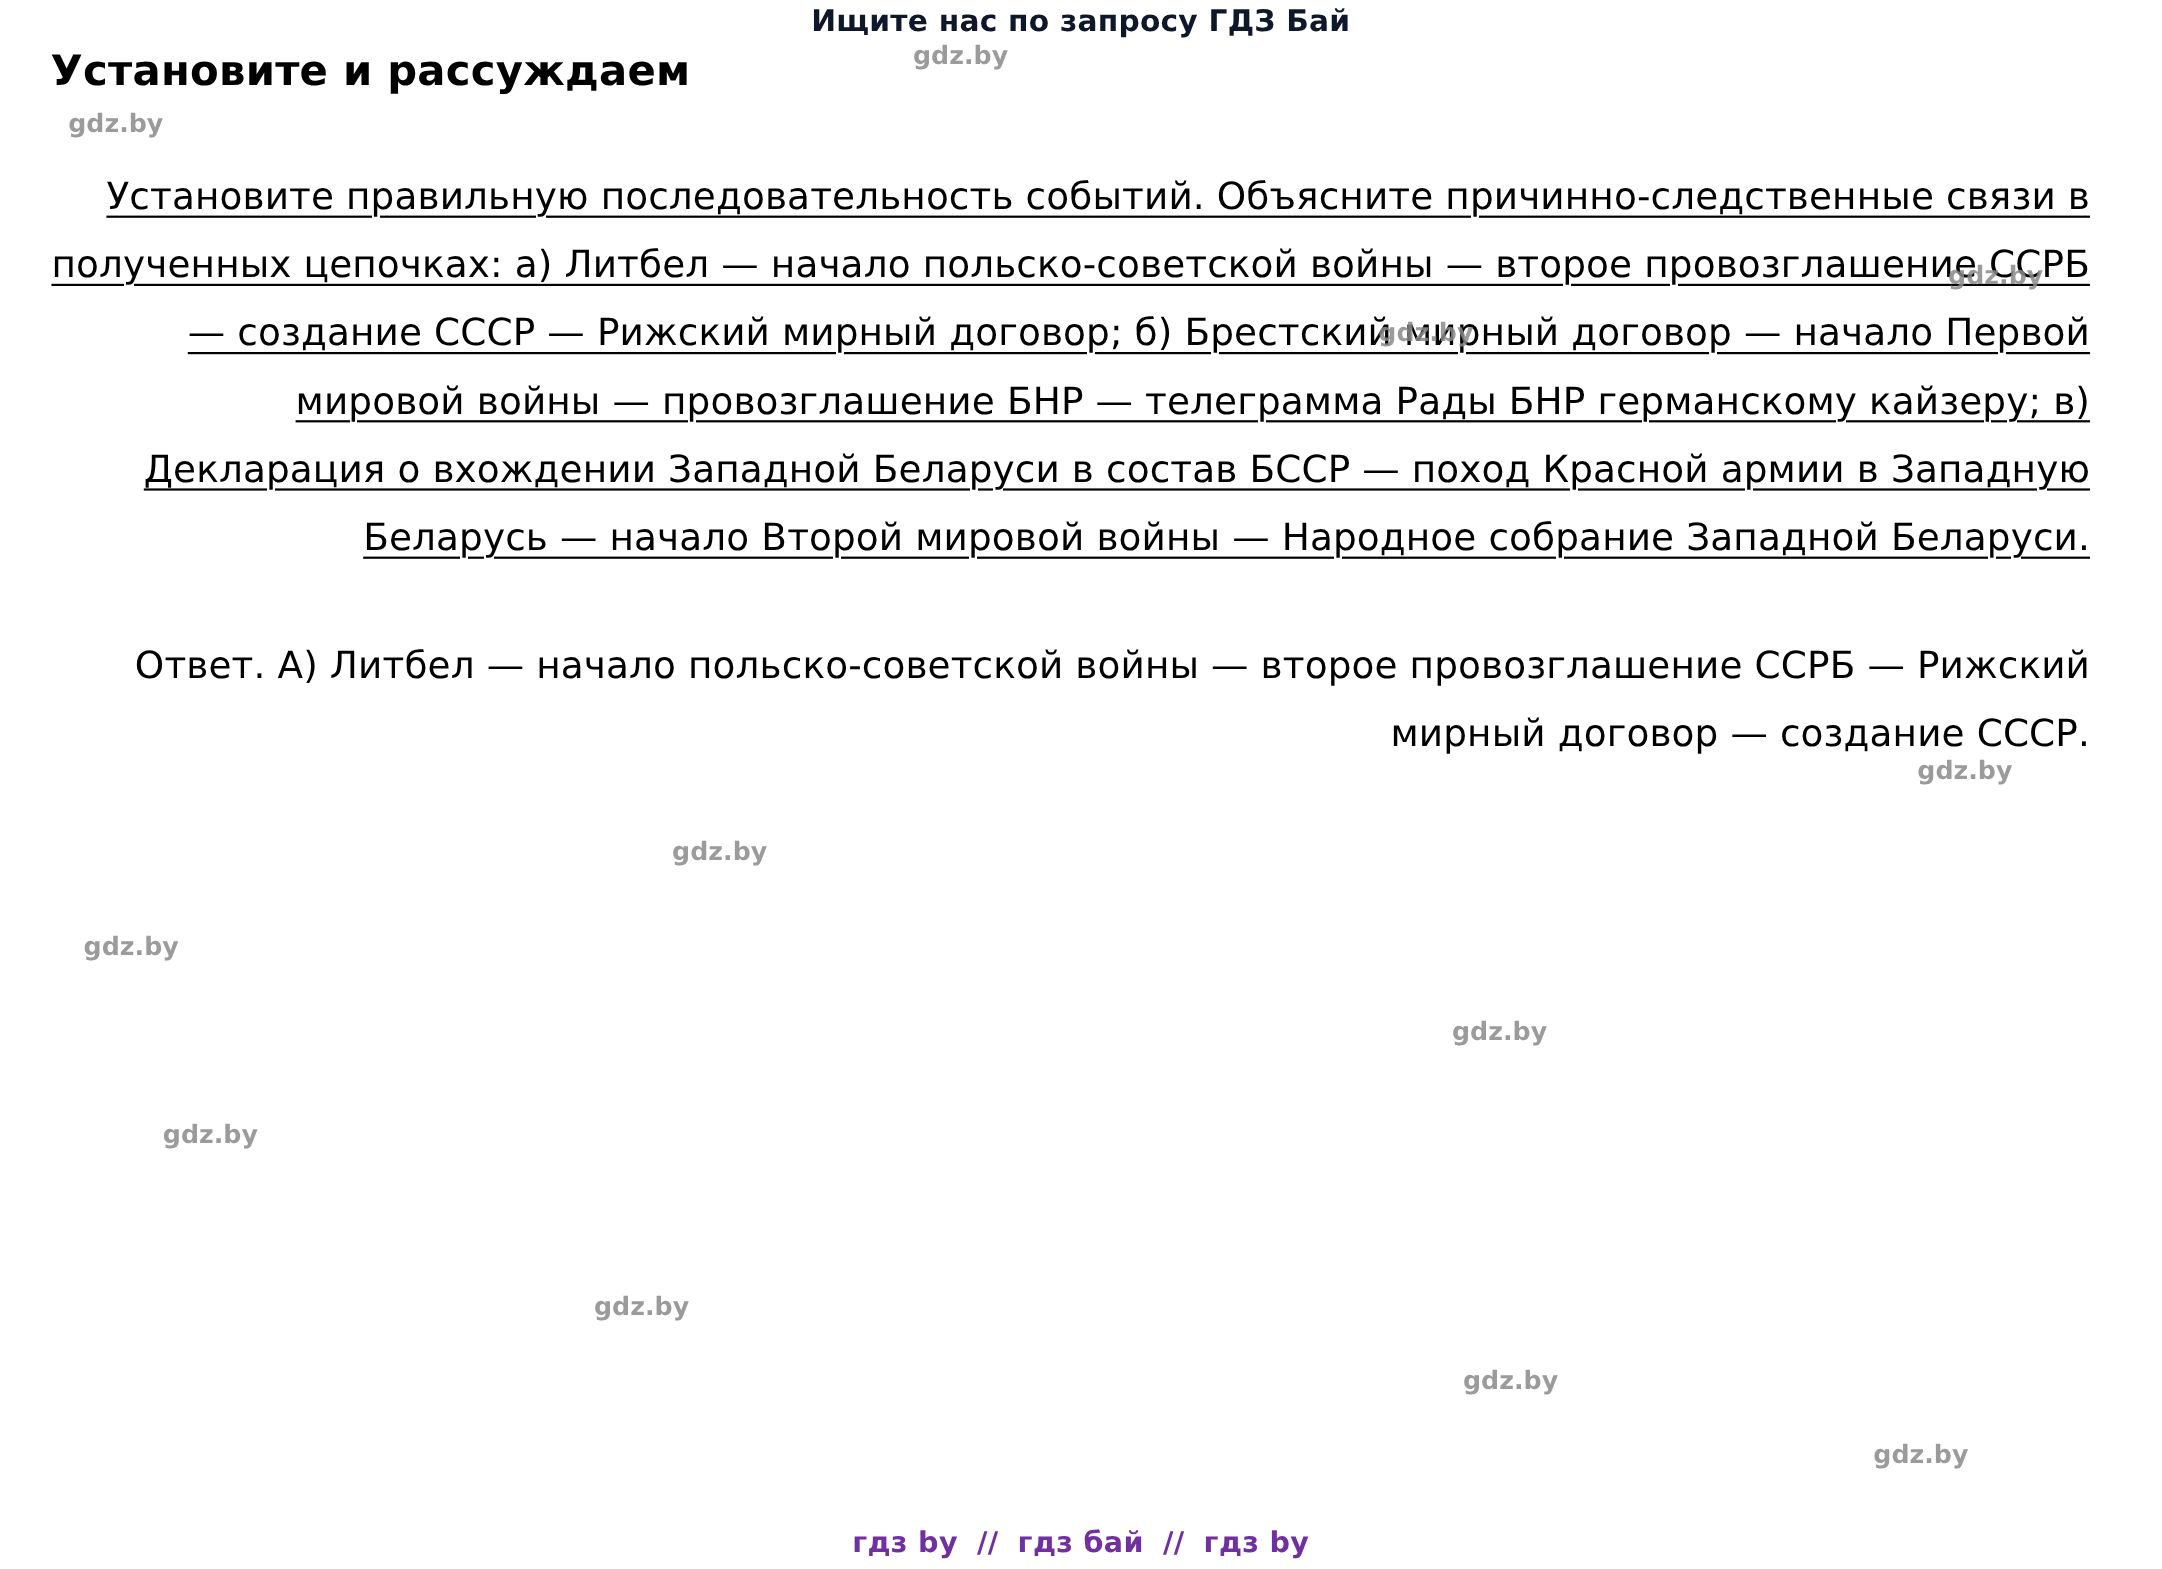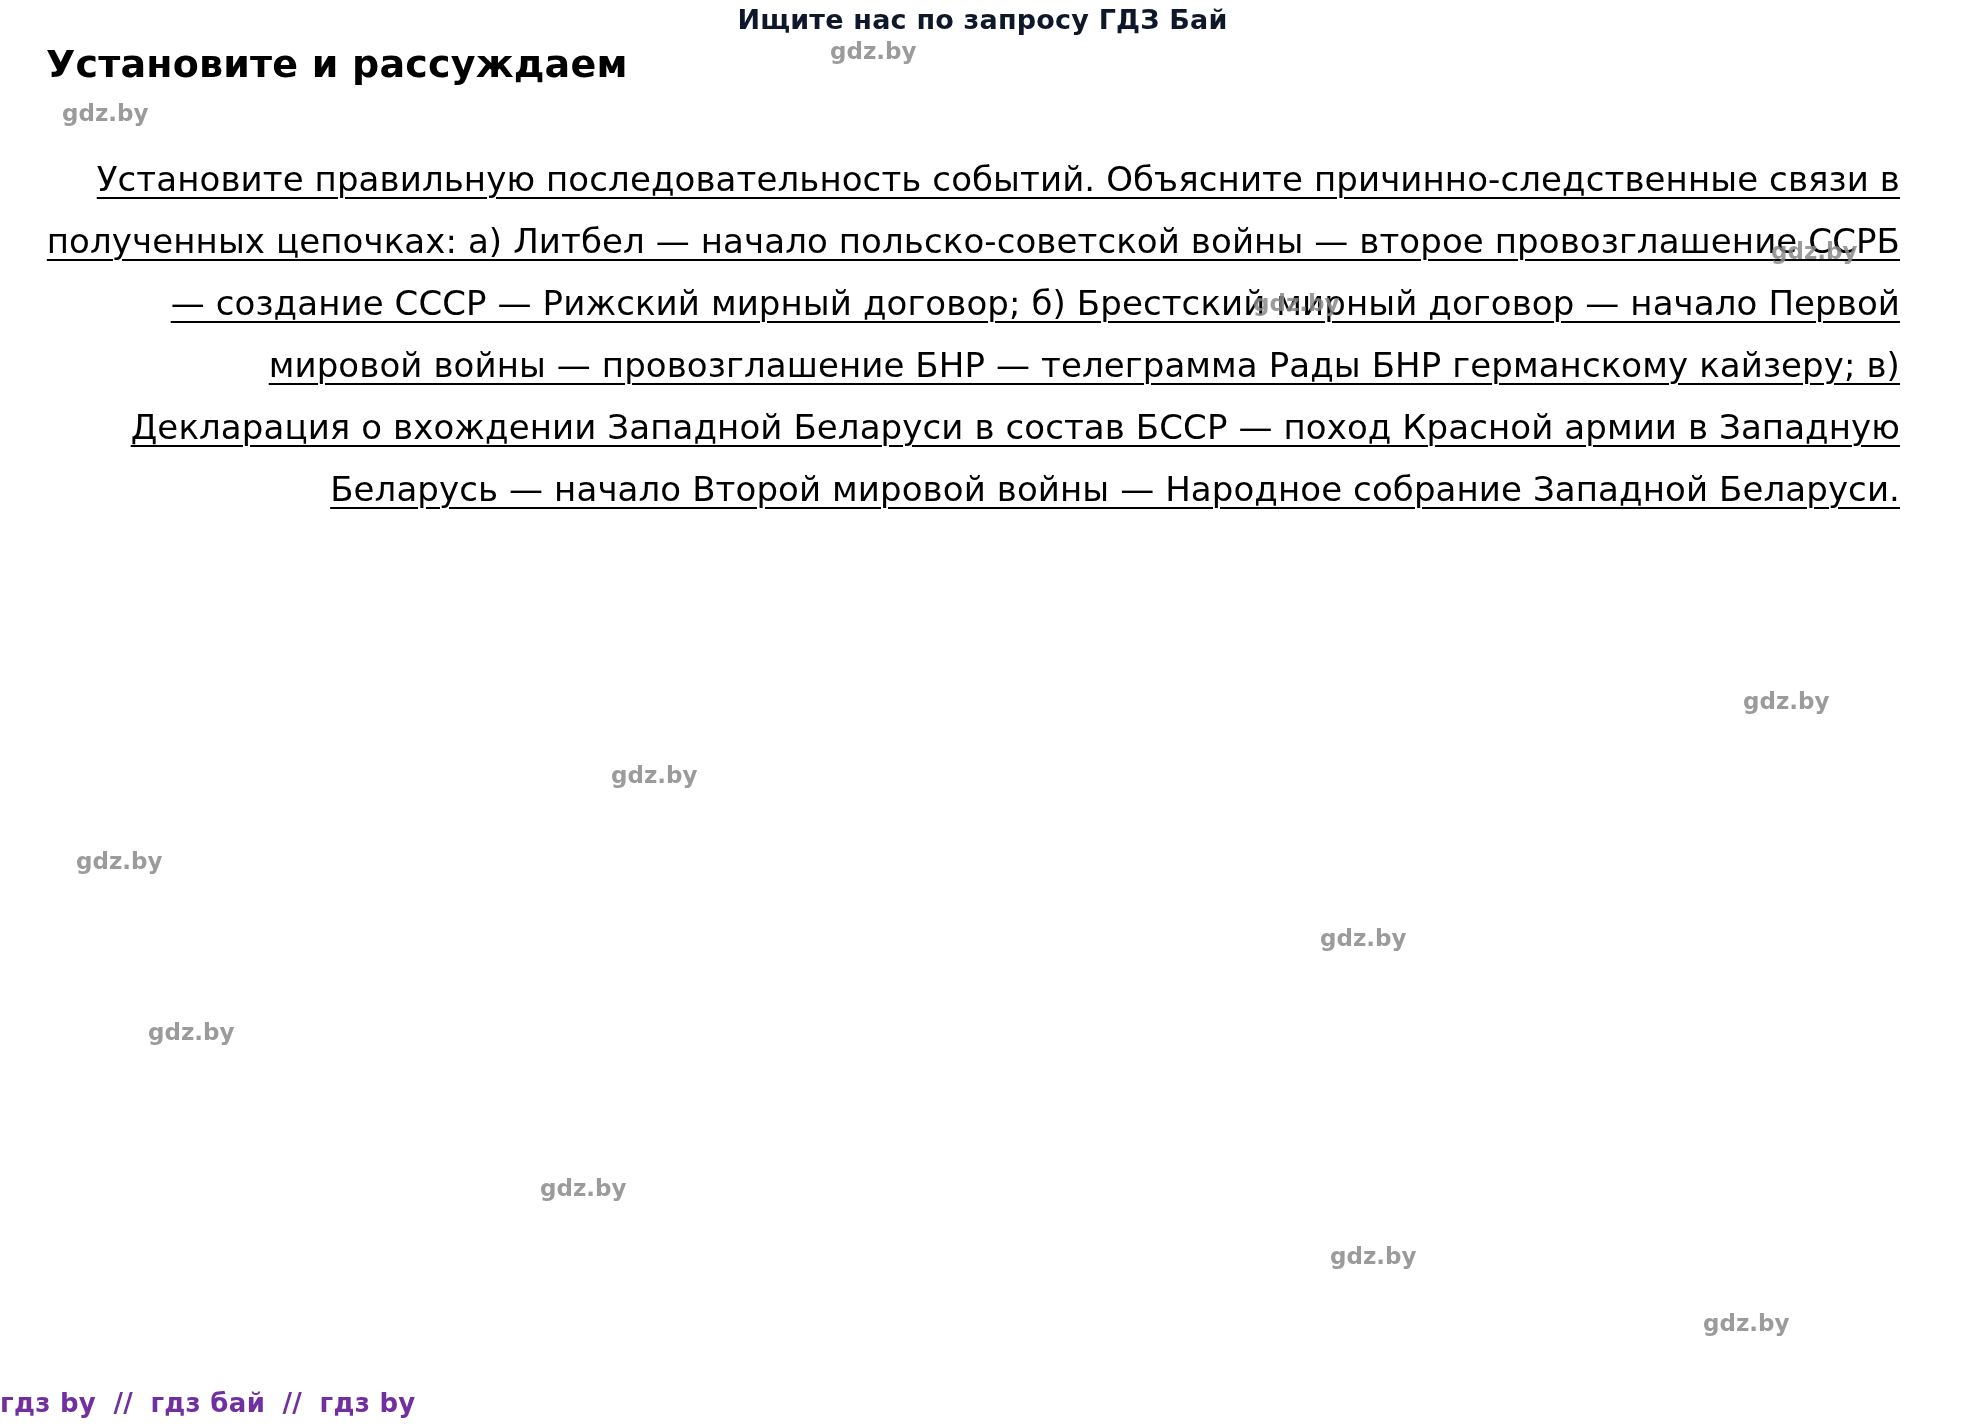--- a/index.html
+++ b/index.html
@@ -64,20 +64,21 @@
   .para.spaced {
     margin-bottom: 36px;
   }
 
   
   .footer {
     position: absolute;
     bottom: 8px;
     left: 0;
     width: 100%;
+    text-align: center;
     font-size: 26px;
     font-weight: bold;
     color: #7030a0;
     letter-spacing: 0.3px;
   }
   .footer .sep {
     color: #7030a0;
     font-weight: bold;
     padding: 0 8px;
   }
@@ -98,20 +99,21 @@
 <body>
 
 <div class="top-banner">
   <span>Ищите нас по запросу ГДЗ Бай</span>
 </div>
 
 <div class="heading">Установите и рассуждаем</div>
 
 <div class="content">
   <p class="para underlined">Установите правильную последовательность событий. Объясните причинно-следственные связи в полученных цепочках: а) Литбел — начало польско-советской войны — второе провозглашение ССРБ — создание СССР — Рижский мирный договор; б) Брестский мирный договор — начало Первой мировой войны — провозглашение БНР — телеграмма Рады БНР германскому кайзеру; в) Декларация о вхождении Западной Беларуси в состав БССР — поход Красной армии в Западную Беларусь — начало Второй мировой войны — Народное собрание Западной Беларуси.</p>
+  <p class="para spaced">Ответ. А) Литбел — начало польско-советской войны — второе провозглашение ССРБ — Рижский мирный договор — создание СССР.</p>
 </div>
 
 <div class="footer">
   <span>гдз by</span>
   <span class="sep">//</span>
   <span>гдз бай</span>
   <span class="sep">//</span>
   <span>гдз by</span>
 </div>
 

